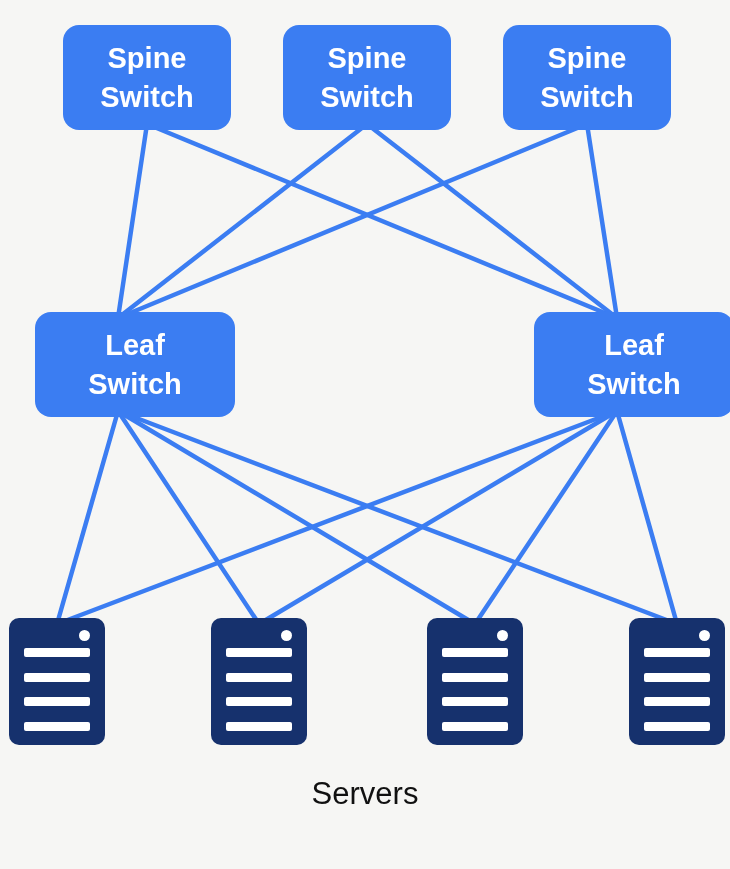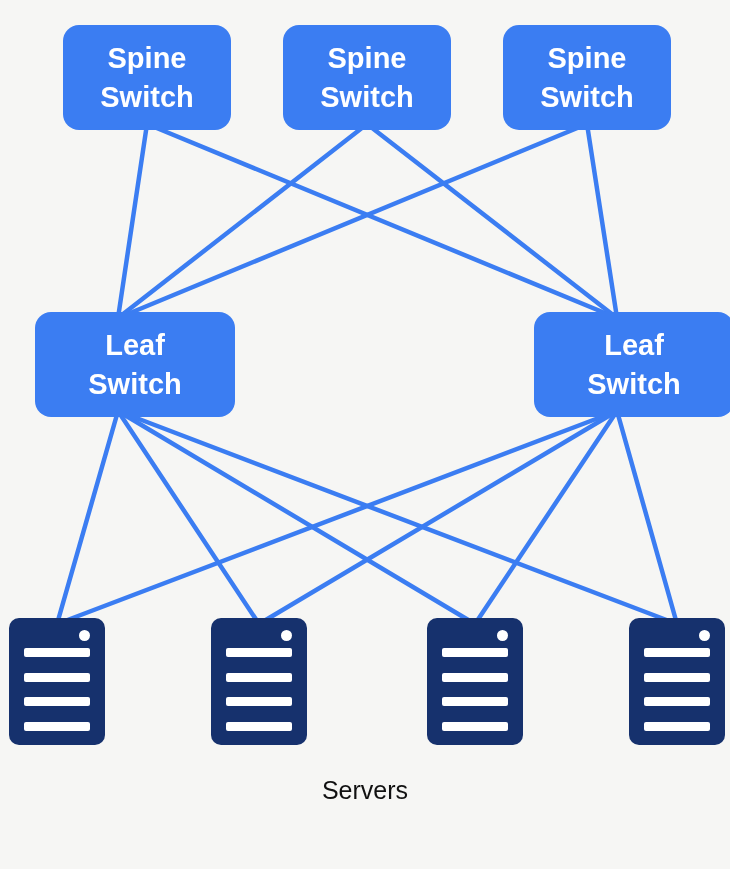--- a/index.html
+++ b/index.html
@@ -72,21 +72,21 @@
   .server .bar {
     height: 9px;
     border-radius: 2px;
     background: #ffffff;
   }
   #caption {
     position: absolute;
     left: 0; right: 0;
     top: 776px;
     text-align: center;
-    font-size: 25px;
+    font-size: 31px;
     color: #111111;
     z-index: 2;
   }
 </style>
 </head>
 <body>
 
 <div id="canvas">
 
   <svg id="edges" width="730" height="869">

